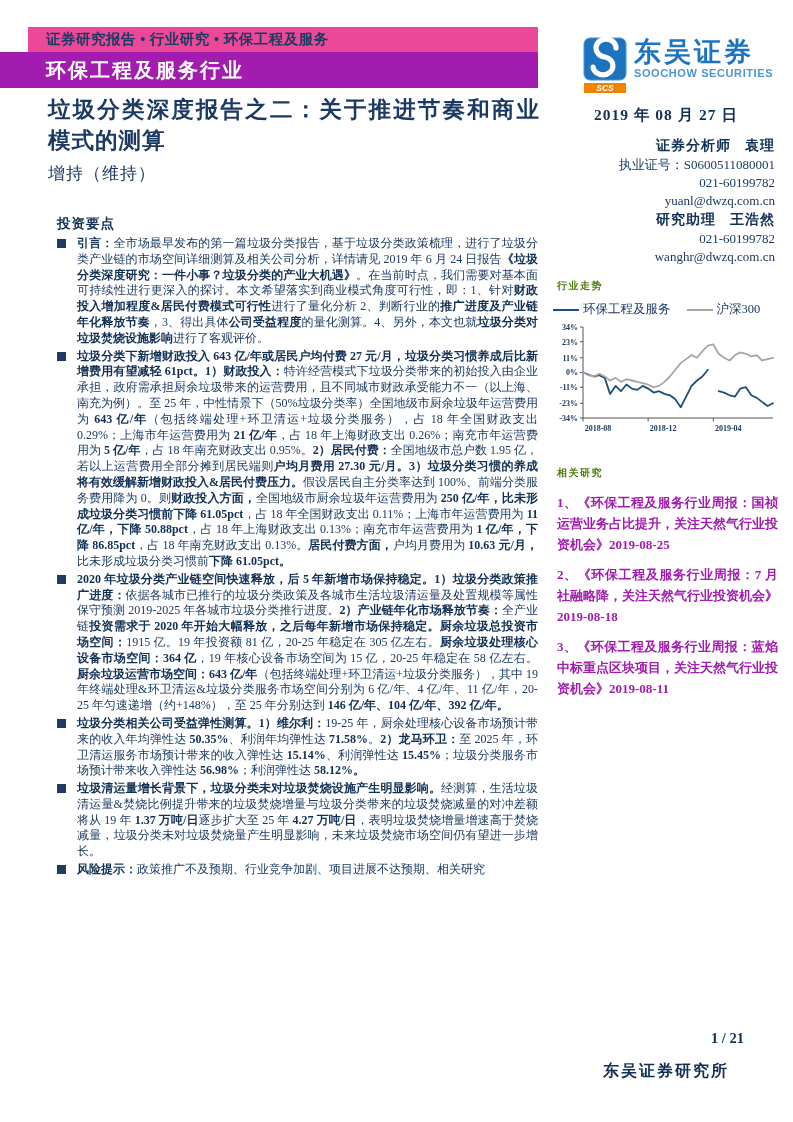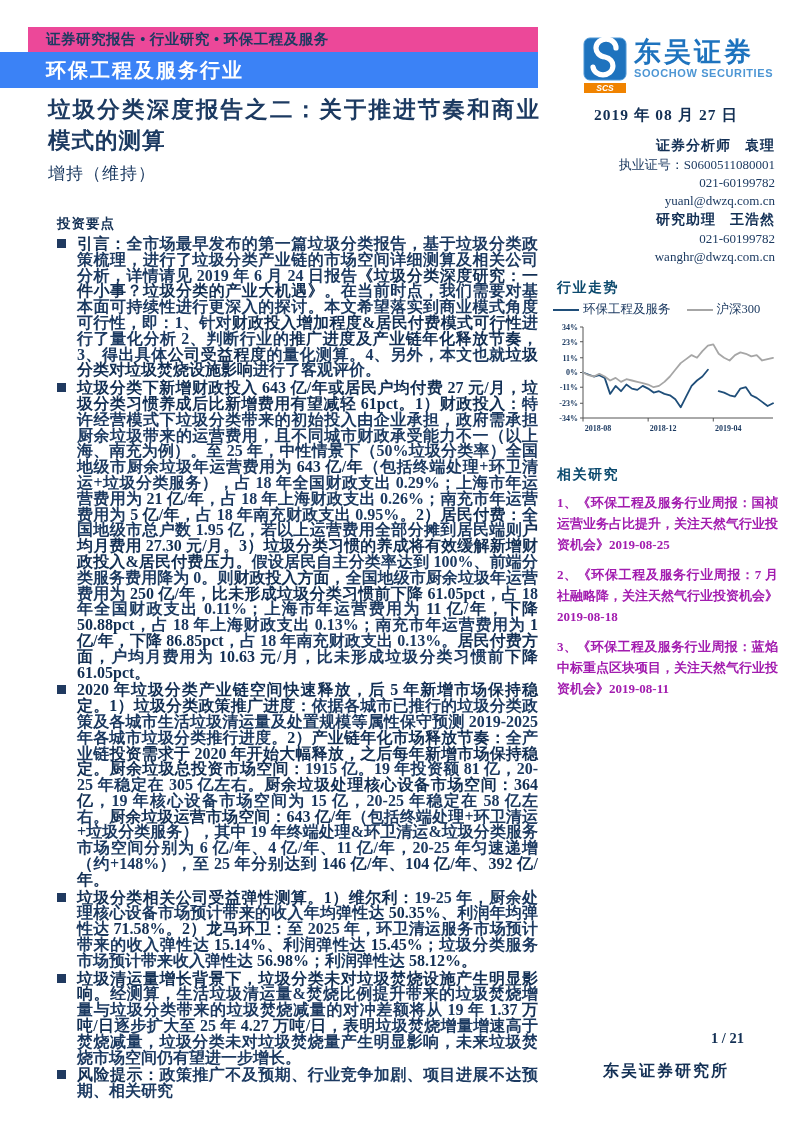--- a/index.html
+++ b/index.html
@@ -9,50 +9,50 @@
     -webkit-font-smoothing:antialiased;
   }
   .abs{position:absolute;}
   
   .eyebrow-bar{
     left:28px;top:27px;width:510px;height:25px;background:#ec4899;
     color:#1c3a61;font-size:14.5px;font-weight:600;line-height:25px;
     padding-left:18px;box-sizing:border-box;letter-spacing:.5px;white-space:nowrap;
   }
   .industry-bar{
-    left:0;top:52px;width:538px;height:36px;background:#3b82f6;
+    left:0;top:52px;width:538px;height:36px;background:#a21caf;
     color:#ffffff;font-size:20px;font-weight:700;line-height:36px;
     padding-left:46px;box-sizing:border-box;letter-spacing:2px;
   }
   .report-title{
     left:48px;top:94px;width:492px;color:#1c3a61;font-size:22.5px;font-weight:700;
     line-height:31px;letter-spacing:1px;text-align:justify;
   }
   .rating{left:48px;top:162px;color:#1c3a61;font-size:17px;letter-spacing:1px;}
   
   .kp-heading{left:57px;top:215px;color:#122f54;font-size:13.5px;font-weight:700;letter-spacing:1px;}
   .bullets{left:57px;top:236px;width:481px;margin:0;padding:0;list-style:none;}
   .bullets li{
     position:relative;padding-left:20px;margin:0 0 2px 0;color:#1c3a61;
-    font-size:16px;line-height:15.8px;text-align:justify;font-weight:bold;
+    font-size:12px;line-height:15.8px;text-align:justify;
   }
   .bullets li .sq{
     position:absolute;left:0;top:3px;width:9px;height:9px;background:#203a60;display:inline-block;
   }
   .bullets li b{color:#122f54;}
   
   .logo-block{left:583px;top:37px;display:flex;align-items:flex-start;gap:7px;}
   .logo-text-cn{color:#1e73be;font-size:27px;font-weight:700;letter-spacing:3px;line-height:30px;font-family:"Liberation Sans","DejaVu Sans",sans-serif;}
   .logo-text-en{color:#4d96d4;font-size:11px;font-weight:700;letter-spacing:.6px;font-family:Liberation Sans, sans-serif;}
   .report-date{left:557px;top:105px;width:218px;text-align:center;color:#122f54;font-size:15.5px;font-weight:700;letter-spacing:1px;}
   .analysts{left:557px;top:136px;width:218px;text-align:right;color:#1c3a61;}
   .analysts .a-title{font-size:14px;font-weight:700;color:#122f54;line-height:20px;letter-spacing:1px;}
   .analysts .a-line{font-size:13px;line-height:18px;}
   .analysts .a-name{margin-left:14px;}
-  .trend-heading,.related-heading{color:#0c4a6e;font-size:14px;font-weight:700;letter-spacing:1.5px;}
+  .trend-heading,.related-heading{color:#4d7c0f;font-size:10px;font-weight:700;letter-spacing:1.5px;}
   .trend-heading{left:557px;top:279px;}
   .chart-block{left:551px;top:301px;width:230px;}
   .legend{display:flex;gap:16px;align-items:flex-start;margin:0 0 2px 2px;}
   .legend .item{display:flex;align-items:center;gap:4px;color:#1c3a61;font-size:12.5px;white-space:nowrap;}
   .legend .swatch{width:26px;height:0;border-top:2px solid #000;display:inline-block;}
   .chart-svg .axis{stroke:#555;stroke-width:1;}
   .chart-svg .ytick{fill:#1c3a61;font-size:8px;font-weight:700;font-family:"Liberation Serif",serif;}
   .chart-svg .xtick{fill:#1c3a61;font-size:8px;font-weight:700;font-family:"Liberation Serif",serif;}
   .related-heading{left:557px;top:466px;}
   .related-list{left:557px;top:492px;width:221px;margin:0;padding:0;list-style:none;}

